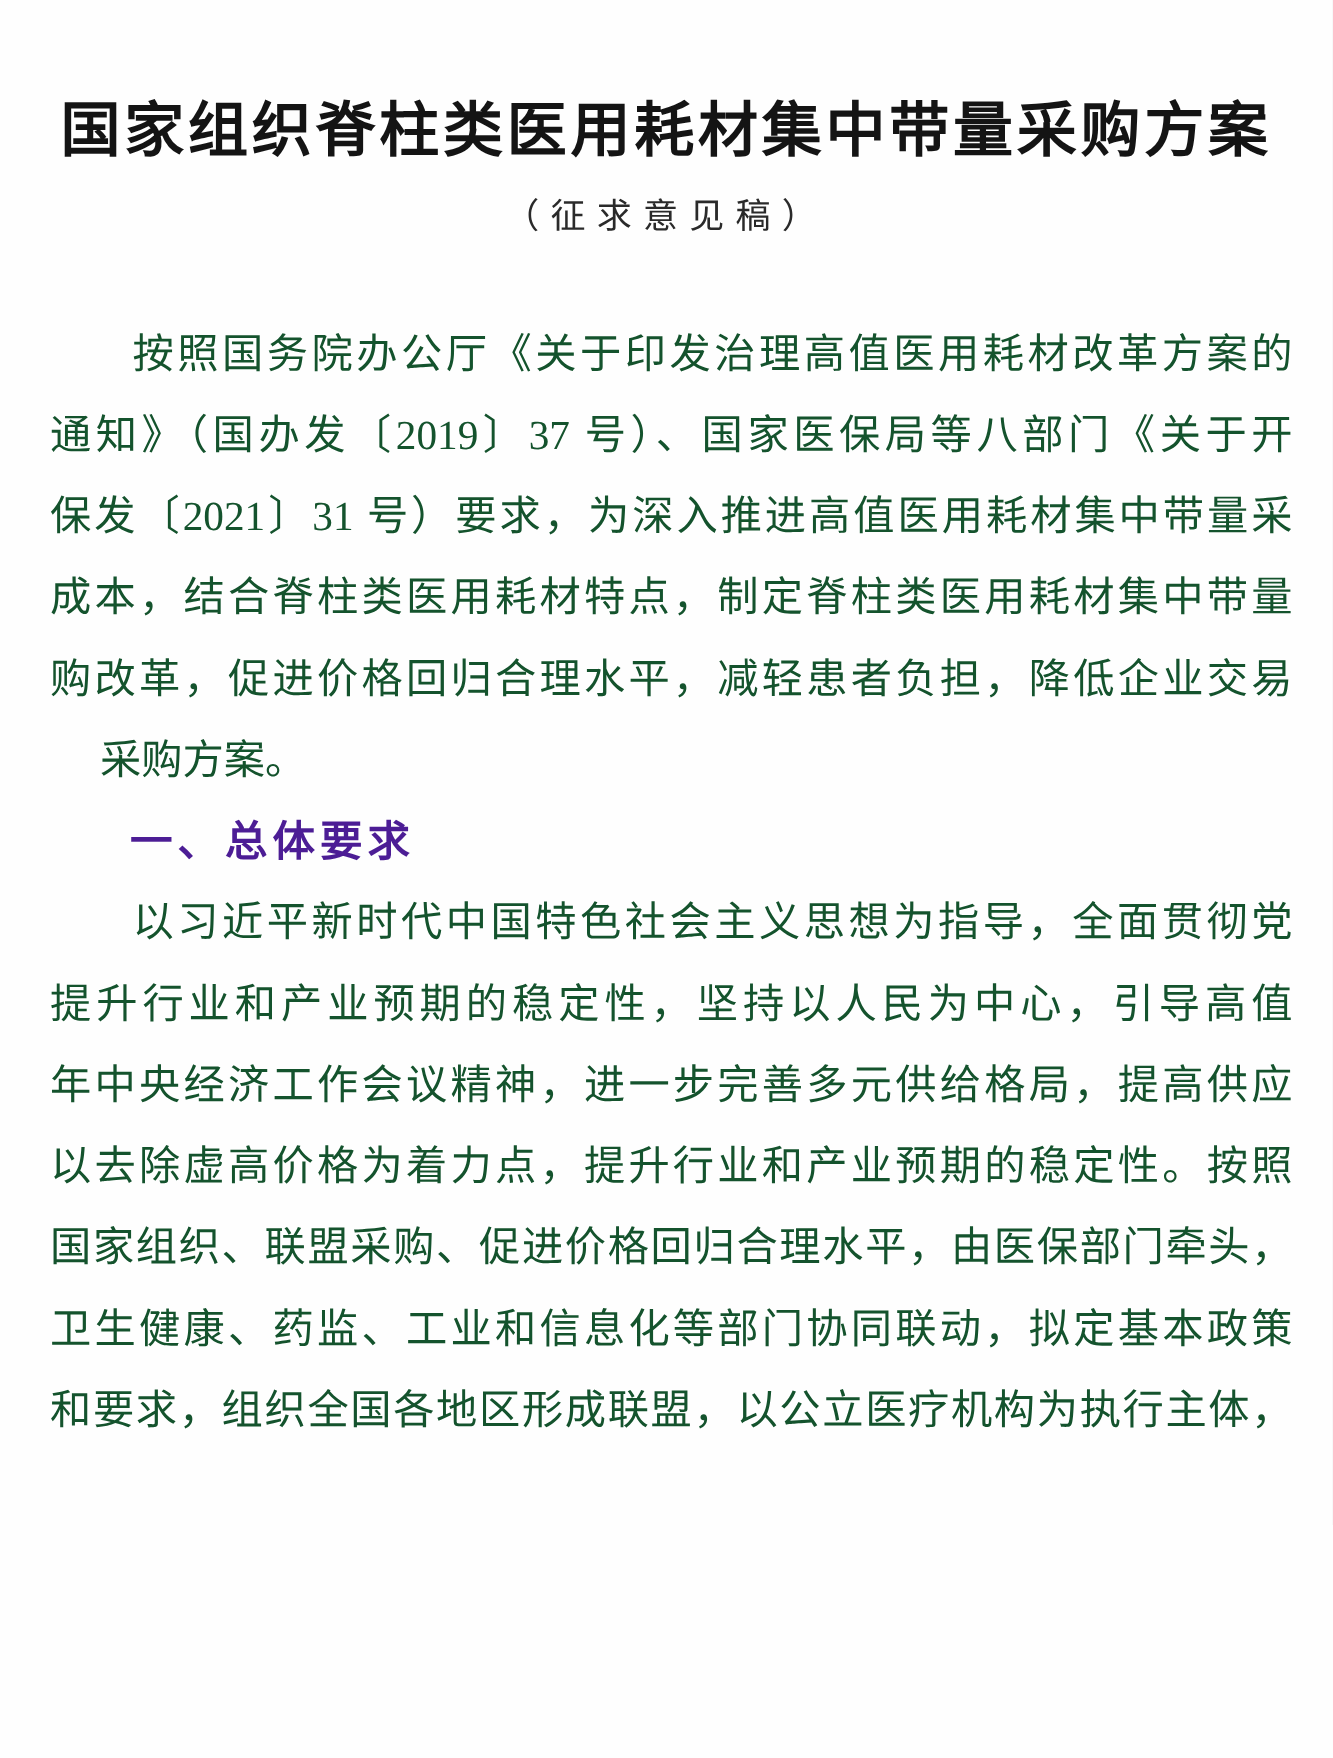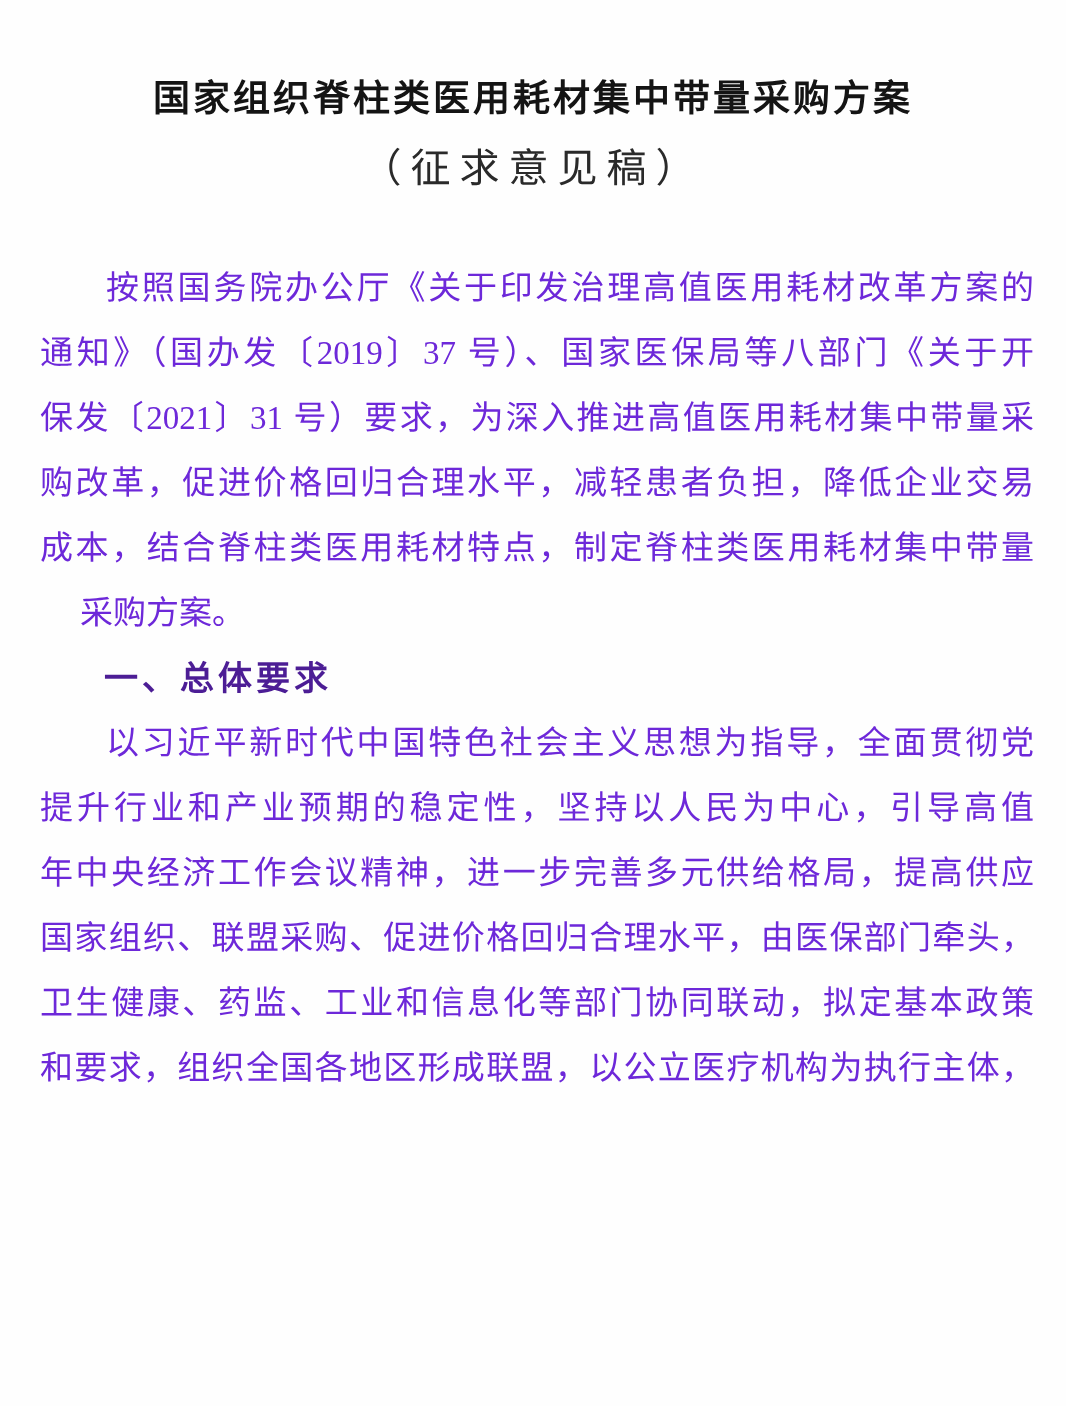--- a/index.html
+++ b/index.html
@@ -14,50 +14,50 @@
     margin: 0 auto;
     background: #fefefe;
     color: #1c1c1c;
     overflow: hidden;
     font-family: "Liberation Serif", "DejaVu Serif", serif;
   }
   .doc-title {
     margin: 0;
     padding-top: 76px;
     text-align: center;
-    font-size: 37px;
+    font-size: 48px;
     line-height: 1.25;
     font-weight: bold;
     letter-spacing: 3px;
     color: #141414;
     font-family: "Liberation Serif", "DejaVu Serif", serif;
   }
   .doc-subtitle {
     margin-top: 14px;
     text-align: center;
-    font-size: 40px;
+    font-size: 28px;
     letter-spacing: 9px;
     color: #2a2a2a;
     font-style: normal;
     font-family: "Liberation Serif", "DejaVu Serif", serif;
   }
   .doc-body {
     margin-top: 62px;
     padding-left: 40px;
     padding-right: 32px;
   }
   .line {
     font-size: 33px;
     line-height: 65px;
     height: 65px;
     white-space: nowrap;
     text-align: justify;
     text-align-last: justify;
     text-justify: inter-character;
-    color: #6d28d9;
+    color: #14532d;
     overflow: hidden;
   }
   .line.indent {
     text-indent: 2em;
   }
   .line.para-end {
     text-align: left;
     text-align-last: left;
     margin-left: 40px;
   }
@@ -80,27 +80,28 @@
 
   <h1 class="doc-title">国家组织脊柱类医用耗材集中带量采购方案</h1>
 
   <div class="doc-subtitle">（征求意见稿）</div>
 
   <div class="doc-body">
 
     <div class="line indent">按照国务院办公厅《关于印发治理高值医用耗材改革方案的</div>
     <div class="line">通知》（国办发〔2019〕37 号）、国家医保局等八部门《关于开</div>
     <div class="line">保发〔2021〕31 号）要求，为深入推进高值医用耗材集中带量采</div>
+    <div class="line">成本，结合脊柱类医用耗材特点，制定脊柱类医用耗材集中带量</div>
     <div class="line">购改革，促进价格回归合理水平，减轻患者负担，降低企业交易</div>
-    <div class="line">成本，结合脊柱类医用耗材特点，制定脊柱类医用耗材集中带量</div>
     <div class="line para-end">采购方案。</div>
 
     <h2 class="section-heading">一、总体要求</h2>
 
     <div class="line indent">以习近平新时代中国特色社会主义思想为指导，全面贯彻党</div>
     <div class="line">提升行业和产业预期的稳定性，坚持以人民为中心，引导高值</div>
     <div class="line">年中央经济工作会议精神，进一步完善多元供给格局，提高供应</div>
+    <div class="line">以去除虚高价格为着力点，提升行业和产业预期的稳定性。按照</div>
     <div class="line">国家组织、联盟采购、促进价格回归合理水平，由医保部门牵头，</div>
     <div class="line">卫生健康、药监、工业和信息化等部门协同联动，拟定基本政策</div>
     <div class="line">和要求，组织全国各地区形成联盟，以公立医疗机构为执行主体，</div>
 
   </div>
 </div>
 
 </body></html>

